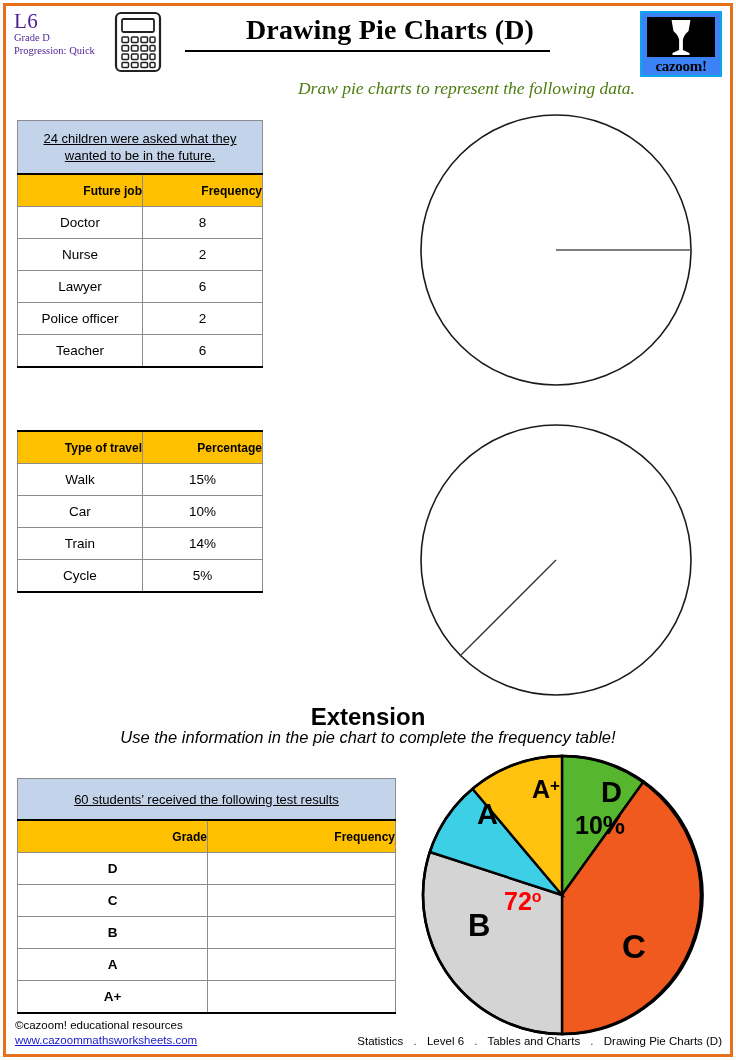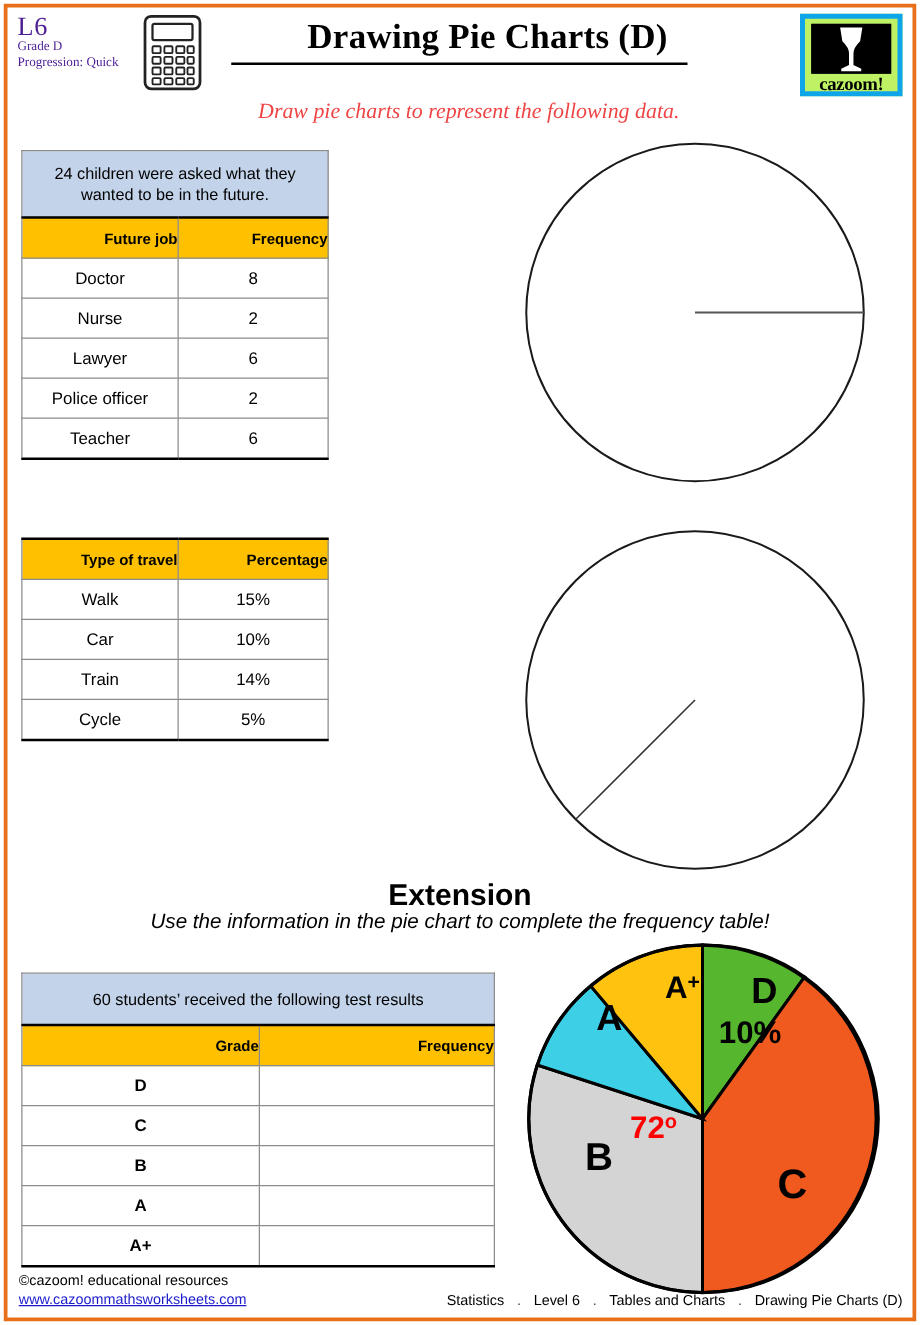--- a/index.html
+++ b/index.html
@@ -76,35 +76,35 @@
     width: 365px;
     height: 2px;
     background: #000;
   }
 
   .instruction {
     position: absolute;
     left: 115px;
     top: 78px;
     width: 520px;
-    text-align: center;
+    text-align: right;
     font-family: "Liberation Serif", serif;
     font-style: italic;
     font-size: 17.5px;
-    color: #ef4444;
+    color: #4d7c0f;
   }
 
   .logo-box {
     position: absolute;
     right: 14px;
     top: 11px;
     width: 82px;
     height: 66px;
-    border: 4px solid #0ea5e9;
-    background: #bef264;
+    border: 2px solid #0ea5e9;
+    background: #3b82f6;
     box-sizing: border-box;
     padding: 4px 5px 2px 5px;
   }
   .logo-black {
     width: 100%;
     height: 40px;
     background: #000;
     position: relative;
   }
   .logo-word {
@@ -134,20 +134,21 @@
     font-weight: normal;
     font-size: 13.5px;
   }
   .wtable .caption-cell {
     background: #C3D3E9;
     font-size: 13px;
     line-height: 17px;
     padding: 5px 6px;
     height: 42px;
     border: 1px solid #8c8c8c;
+    text-decoration: underline;
   }
   .wtable .hdr-cell {
     background: #FFC000;
     font-weight: bold;
     font-size: 12px;
     border-top: 2px solid #000;
     text-align: right;
   }
   .wtable tr:last-child td {
     border-bottom: 2px solid #000;

